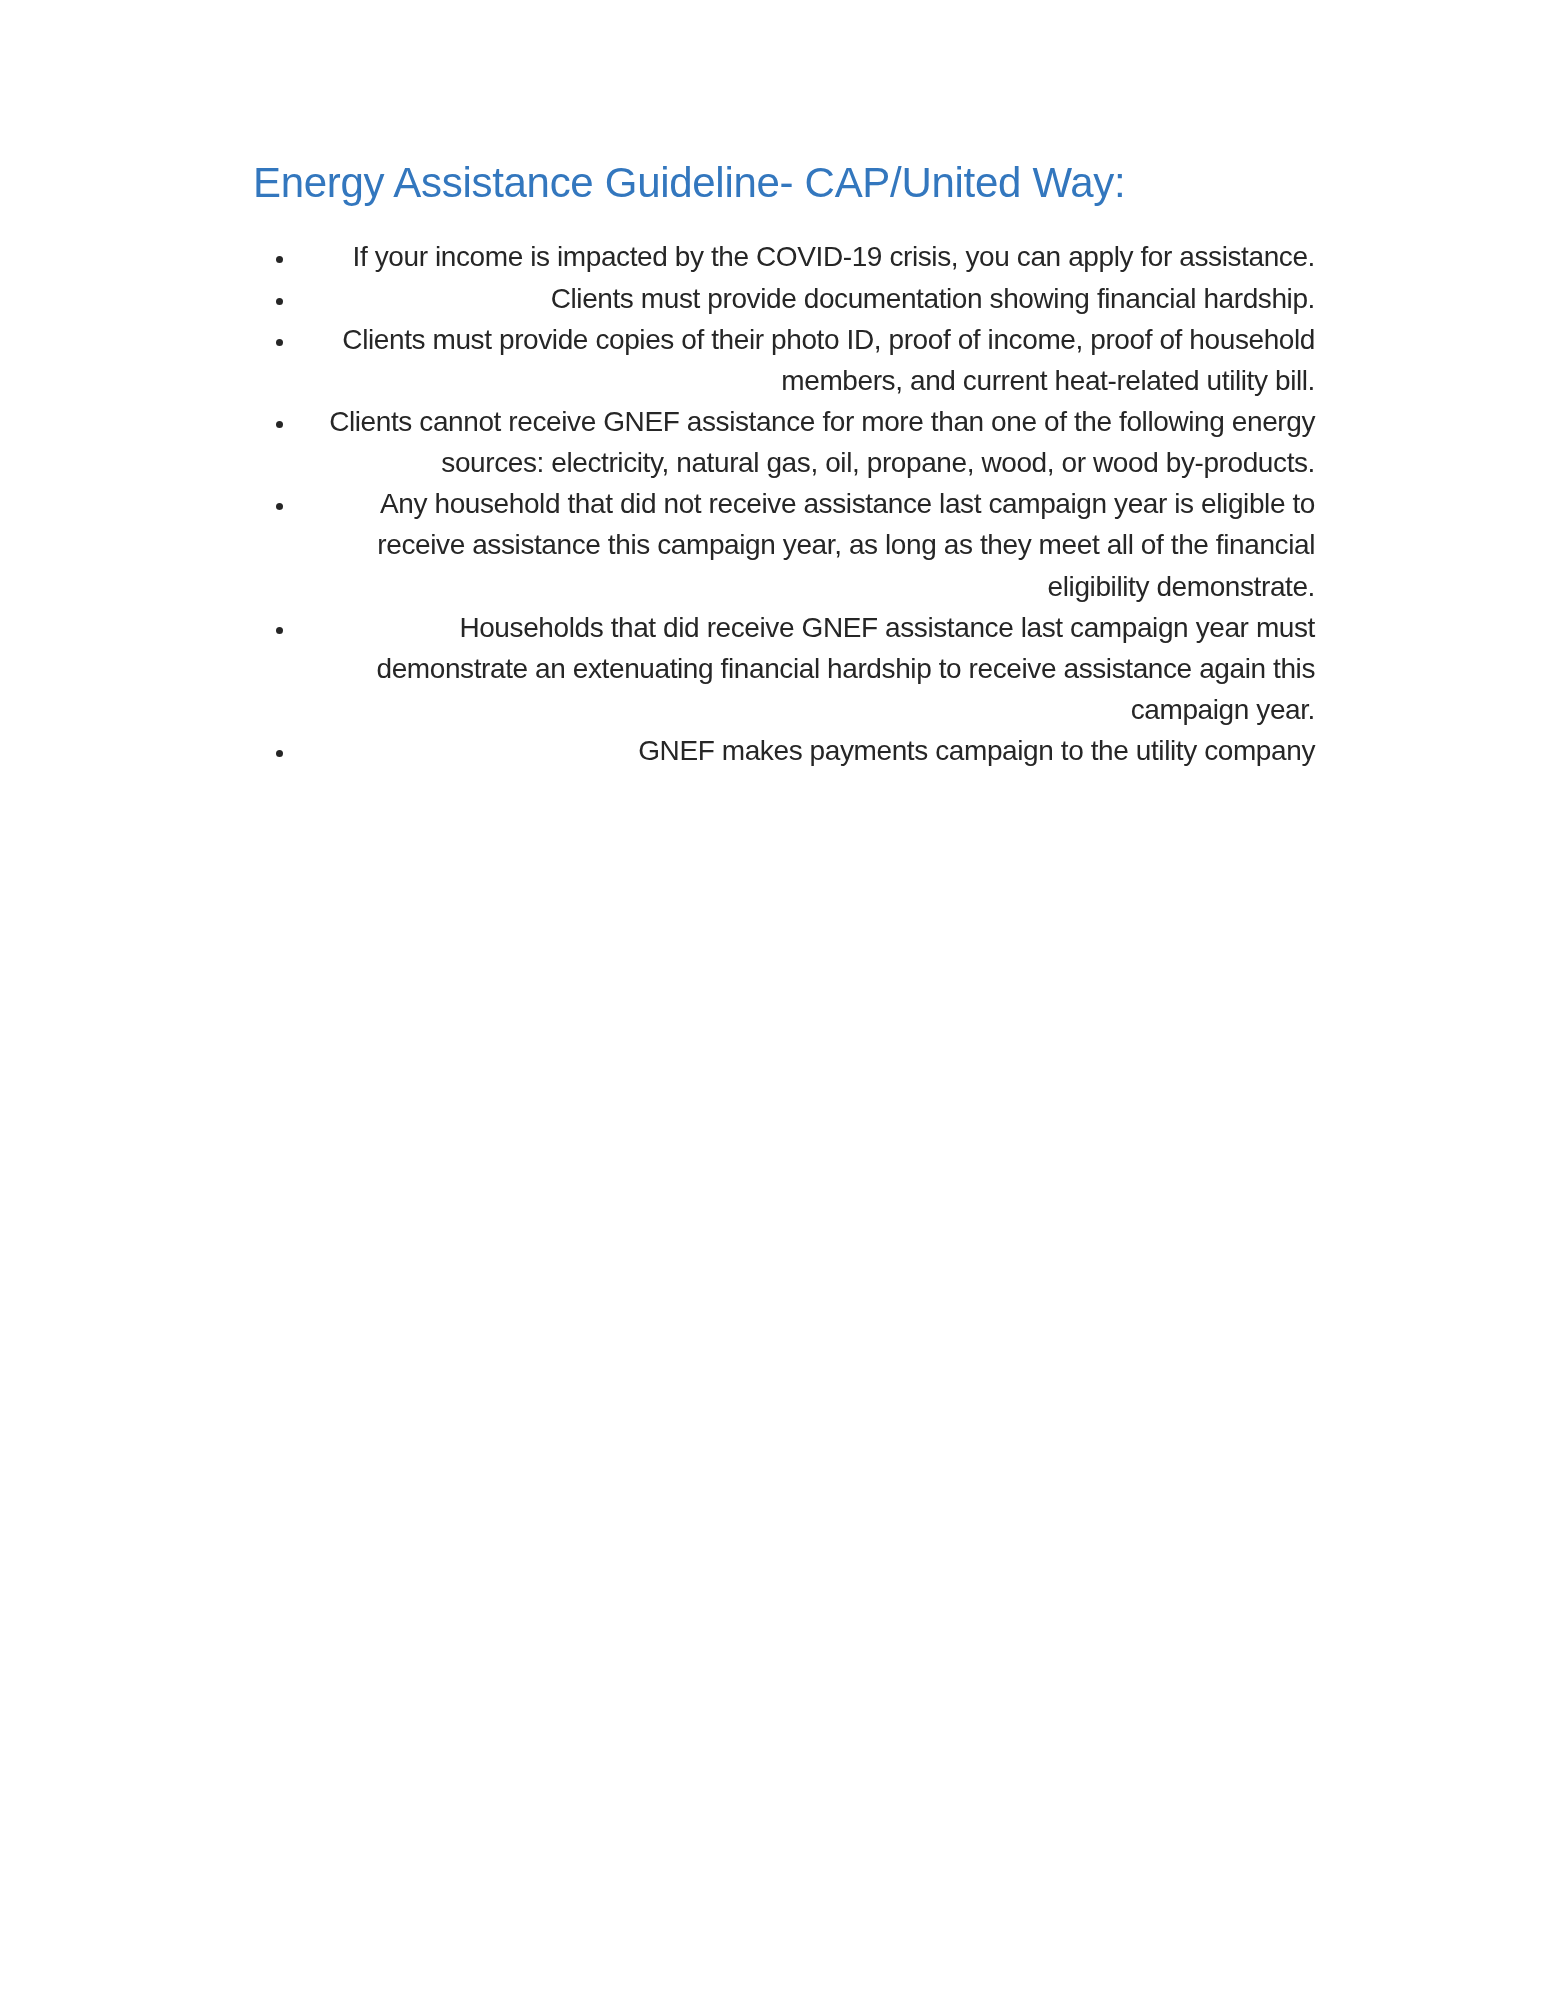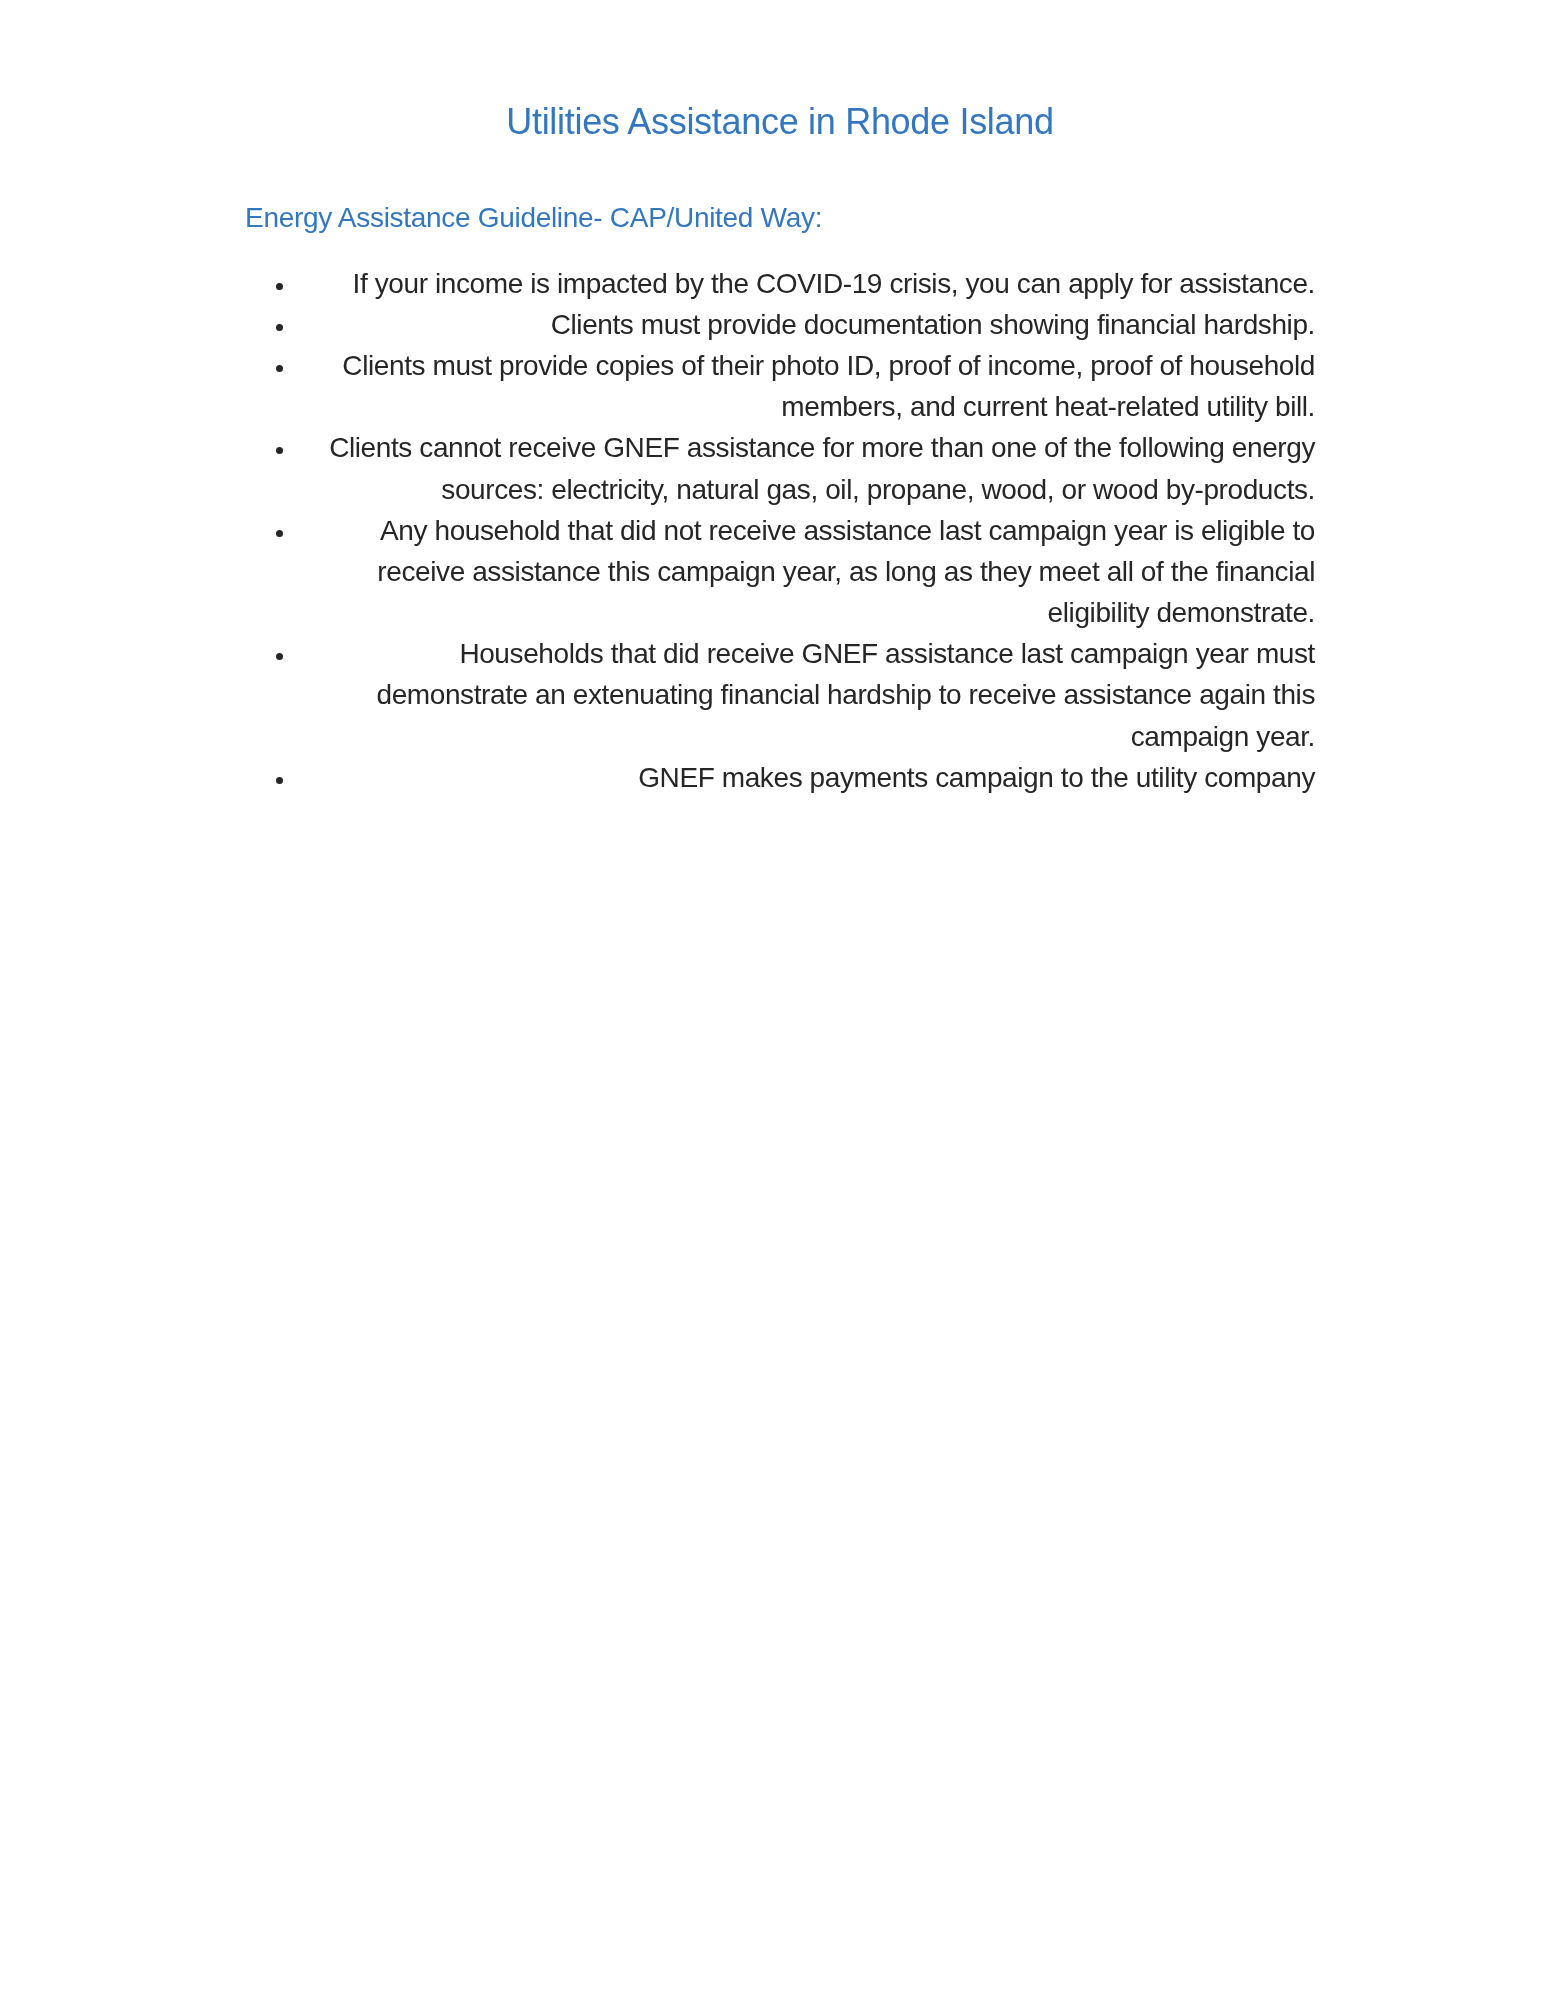--- a/index.html
+++ b/index.html
@@ -21,26 +21,26 @@
   .doc-title {
     text-align: center;
     font-size: 36px;
     line-height: 1.2;
     font-weight: 400;
     letter-spacing: -0.3px;
     color: #3377be;
     margin: 0 0 0 0;
   }
   .section-heading {
-    font-size: 28px;
+    font-size: 42px;
     line-height: 1.2;
     font-weight: 400;
     letter-spacing: -0.3px;
     color: #3377be;
-    margin: 58px 0 0 0;
+    margin: 58px 0 0 8px;
   }
   ul.bullet-list {
     margin: 28px 0 0 0;
     padding: 0 0 0 52px;
     list-style: disc outside;
     text-align: right;
   }
   ul.bullet-list li {
     font-size: 28px;
     line-height: 1.47;
@@ -52,21 +52,20 @@
   }
   ul.bullet-list li::marker {
     color: #262626;
     font-size: 24px;
   }
 </style>
 </head>
 <body>
 
 <div class="page">
-  <h1 class="doc-title" style="color: rgb(51, 119, 190);">Utilities Assistance in Rhode Island</h1>
 
   <h2 class="section-heading" style="color: rgb(51, 119, 190);">Energy Assistance Guideline- CAP/United Way:</h2>
 
   <ul class="bullet-list">
       <li>If your income is impacted by the COVID-19 crisis, you can apply for assistance.</li>
       <li>Clients must provide documentation showing financial hardship.</li>
       <li>Clients must provide copies of their photo ID, proof of income, proof of household members, and current heat-related utility bill.</li>
       <li>Clients cannot receive GNEF assistance for more than one of the following energy sources: electricity, natural gas, oil, propane, wood, or wood by-products.</li>
       <li>Any household that did not receive assistance last campaign year is eligible to receive assistance this campaign year, as long as they meet all of the financial eligibility demonstrate.</li>
       <li>Households that did receive GNEF assistance last campaign year must demonstrate an extenuating financial hardship to receive assistance again this campaign year.</li>

